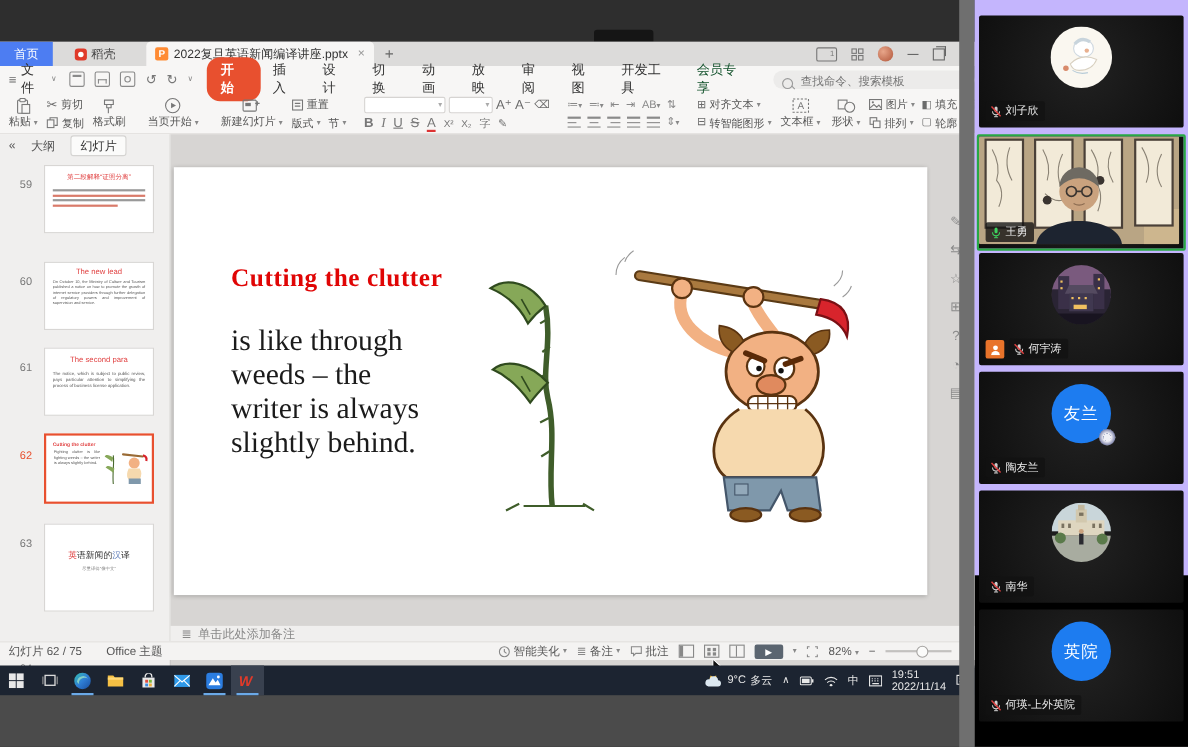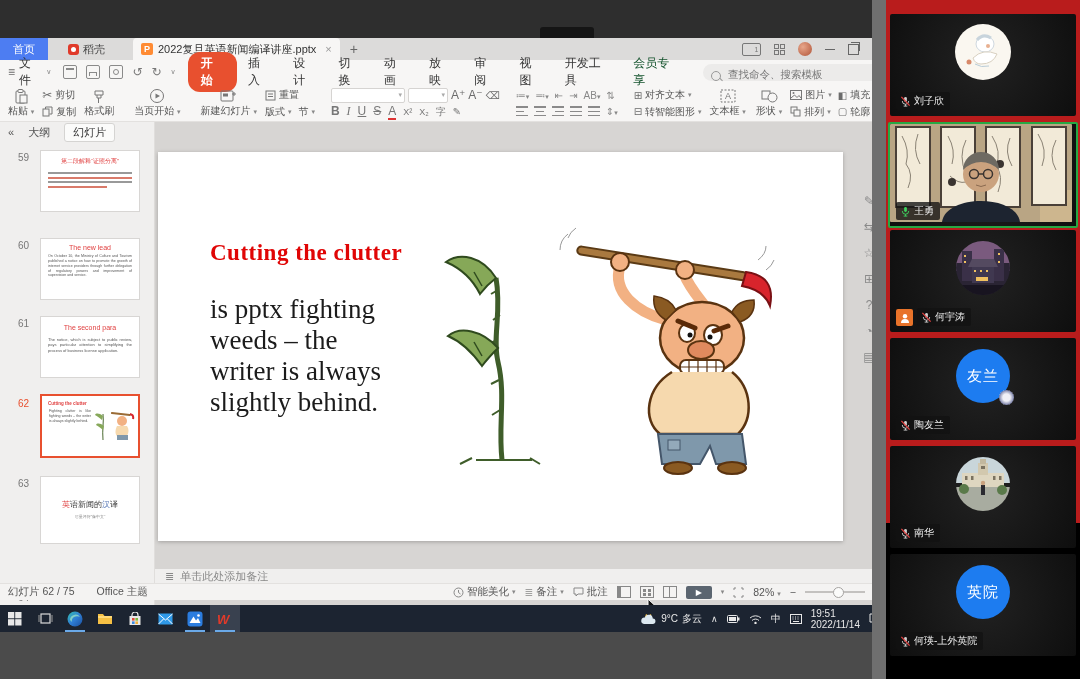--- a/index.html
+++ b/index.html
@@ -64,21 +64,21 @@
   .glyph{color:#6b6b6b;font-size:12px;}
   .bih{font-size:12px;color:#777;display:flex;gap:7px;align-items:baseline;}
   .alnrow{display:flex;gap:6px;color:#888;font-size:10px;}
   .alico{width:12px;height:10px;display:flex;flex-direction:column;justify-content:space-between;}
   .alico i{height:1.4px;background:#8a8a8a;display:block;}
   .al-l i:nth-child(2){width:70%;} .al-c i:nth-child(2){width:70%;margin:0 auto;} .al-r i:nth-child(2){width:70%;margin-left:auto;} 
   
   .sidebar{left:0;top:84px;width:155px;height:499px;background:#f0efee;border-right:1px solid #e0dedc;box-sizing:border-box;}
   .sb-head{height:20px;display:flex;align-items:center;font-size:11px;color:#555;padding:0 8px;gap:14px;}
   .sb-tab-active{background:#fbfbfa;border:1px solid #d5d4d2;border-radius:3px;padding:1px 8px;color:#333;}
-  .thumb-num{position:absolute;left:18px;font-size:10px;color:#777;}
+  .thumb-num{position:absolute;left:18px;font-size:10px;color:#777;margin-top:11px;}
   .thumb{position:absolute;left:40px;width:100px;background:#fff;border:1px solid #d8d6d4;box-sizing:border-box;overflow:hidden;}
   .thumb.sel{border:2px solid #e8502f;}
   .t-title-red{color:#e04040;text-align:center;}
   .t-lines{padding:0 7px;}
   .t-lines i{display:block;height:2px;margin:2.5px 0;background:#999;}
   .t-lines i.red{background:#d97a6a;}
   .t-body{color:#555;text-align:justify;padding:0 7px;line-height:1.35;}
   .sb-add{position:absolute;left:68px;top:482px;font-size:15px;color:#666;}
   
   .slidearea{left:155px;top:84px;width:731px;height:485px;background:#d7d5d3;}
@@ -100,21 +100,21 @@
   .zoomknob{position:absolute;left:28px;top:-4px;width:9px;height:9px;border-radius:50%;background:#fbfbfa;border:1px solid #a5a3a1;}
   
   .taskbar{left:0;top:605px;width:886px;height:27px;background:#1c2431;display:flex;align-items:center;}
   .tk-ico{width:30px;height:27px;display:flex;align-items:center;justify-content:center;position:relative;}
   .tk-under:after{content:"";position:absolute;left:5px;bottom:0;right:5px;height:2px;background:#6aa9e8;}
   .tk-active{background:#39414f;}
   .tk-right{position:absolute;right:4px;top:0;height:27px;display:flex;align-items:center;gap:9px;color:#e8e8e8;font-size:10px;}
   .clock{text-align:left;line-height:11px;font-size:10px;}
   
   .meet-edge{left:872px;top:0;width:14px;height:679px;background:#6f6f6f;}
-  .meet{left:886px;top:0;width:194px;height:523px;background:#b91c1c;}
+  .meet{left:886px;top:0;width:194px;height:523px;background:#c4b5fd;}
   .tile{position:absolute;left:4px;width:186px;height:102px;background:radial-gradient(circle at 50% 45%,#222 0%,#161616 60%,#0e0e0e 100%);border-radius:2px;}
   .tile.speaking{border:2px solid #27a844;left:2px;width:186px;}
   .bigavatar{position:absolute;left:50%;top:38px;transform:translate(-50%,-50%);}
   .blue-circle{width:54px;height:54px;border-radius:50%;background:#1d7cf0;color:#fff;font-size:15px;display:flex;align-items:center;justify-content:center;letter-spacing:1px;}
   .chip{position:absolute;left:6px;bottom:6px;background:rgba(18,18,18,.78);border-radius:2px;display:flex;align-items:center;gap:3px;padding:2px 6px 2px 4px;color:#eee;font-size:10px;white-space:nowrap;}
   .badge-host{position:absolute;left:6px;bottom:6px;width:17px;height:17px;background:#e8732a;border-radius:2px;display:flex;align-items:center;justify-content:center;}
   .seal{position:absolute;right:-4px;bottom:-2px;width:15px;height:15px;border-radius:50%;background:radial-gradient(circle at 50% 50%,#f0f0f6 30%,#9aa0c0 32%,#f0f0f6 34%,#7a80a8 70%,#d8dce8 72%);}
 </style>
 </head>
 <body>
@@ -426,40 +426,40 @@
         <path d="M9 18 C5 15 2 15 1 17 C4 19 6 20 8 22 Z" fill="#87a85a"></path>
         <rect x="16" y="4" width="20" height="2" rx="1" fill="#9a6b35" transform="rotate(6 16 4)"></rect>
         <circle cx="27" cy="13" r="5" fill="#f2b183"></circle>
         <path d="M22 18 C20 22 20 26 22 28 L32 28 C34 24 34 21 32 18 Z" fill="#f6d9ae"></path>
         <rect x="22" y="27" width="11" height="5" fill="#7f98ab"></rect>
         <path d="M35 6 q4 1 3 5" stroke="#d8242c" fill="none" stroke-width="2"></path>
       </svg>
     </div>
 
     <span class="thumb-num" style="top:356px">63</span>
-    <div class="thumb" style="top:354px;height:68px">
+    <div class="thumb" style="top:354px;height:80px">
       <div style="text-align:center;margin-top:22px;font-size:8px">
         <span style="color:#e04040">英</span><span style="color:#333">语新闻的</span><span style="color:#5a7ab8">汉</span><span style="color:#333">译</span>
       </div>
       <div style="text-align:center;font-size:4px;color:#888;margin-top:4px">尽量译得“像中文”</div>
     </div>
 
     <span class="thumb-num" style="top:470px">64</span>
     <div class="thumb" style="top:468px;height:10px">
       <div style="width:44px;height:2px;background:#d97a6a;margin:4px auto 0"></div>
     </div>
 
     <div class="sb-add">+</div>
   </div>
 
   <div class="abs slidearea">
     <div class="slide">
       <div class="s-title">Cutting the clutter</div>
       <div class="s-body">
-        <div>is pptx fighting</div>
+        <div>is like through</div>
         <div>weeds – the</div>
         <div>writer is always</div>
         <div>slightly behind.</div>
       </div>
 
       <svg width="370" height="258" viewBox="0 0 370 258" style="position:absolute;left:282px;top:68px">
 
         <path d="M62 240 C58 205 66 175 58 142 C52 118 62 92 56 58" stroke="#3f5d2a" stroke-width="5" fill="none"></path>
         <path d="M58 70 l-7 4 M60 95 l-7 5 M57 120 l-8 4 M59 160 l-8 4 M60 190 l-8 5" stroke="#3f5d2a" stroke-width="2"></path>
         <path d="M56 58 C42 36 20 32 6 42 C20 48 32 58 40 74 C46 66 52 61 56 58 Z" fill="#86a858" stroke="#2f4a1e" stroke-width="2"></path>

